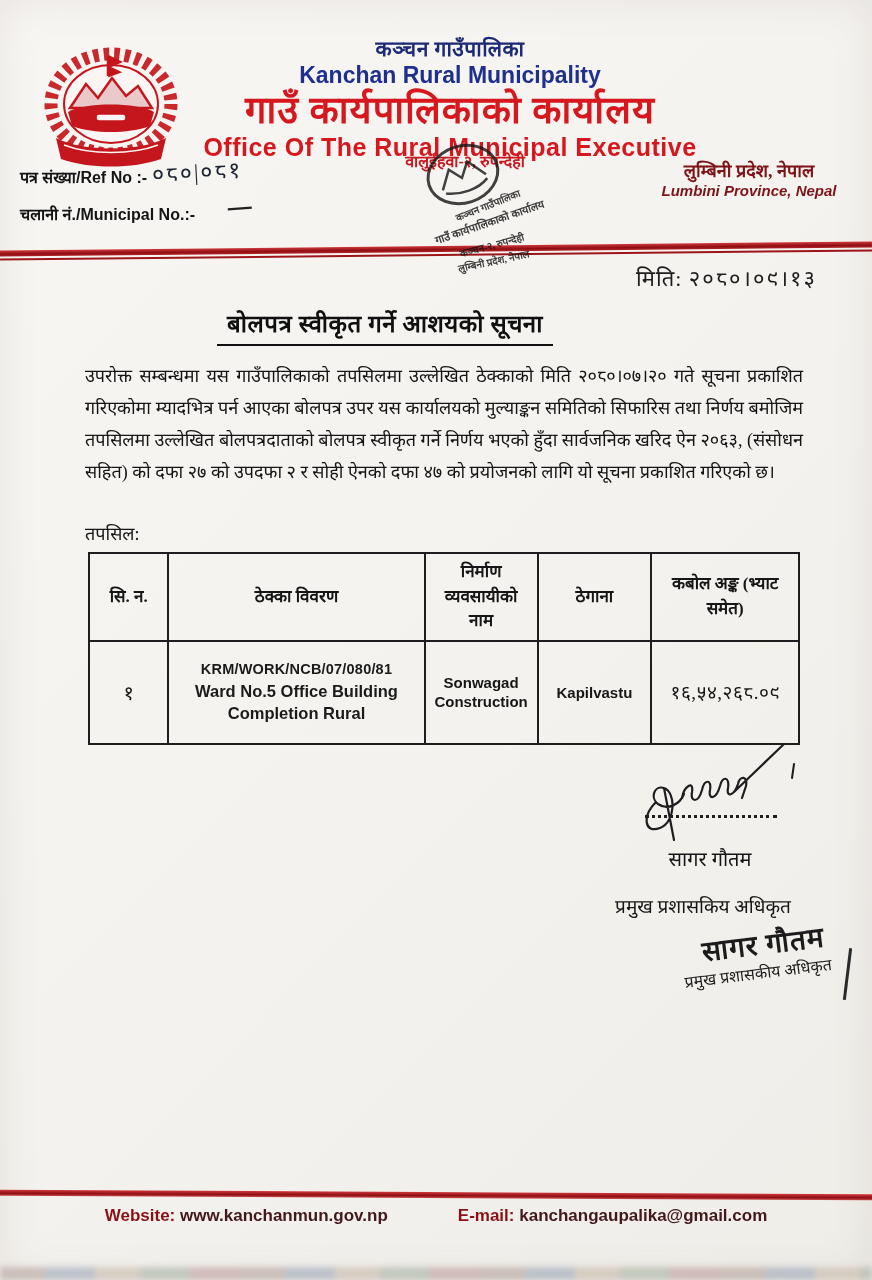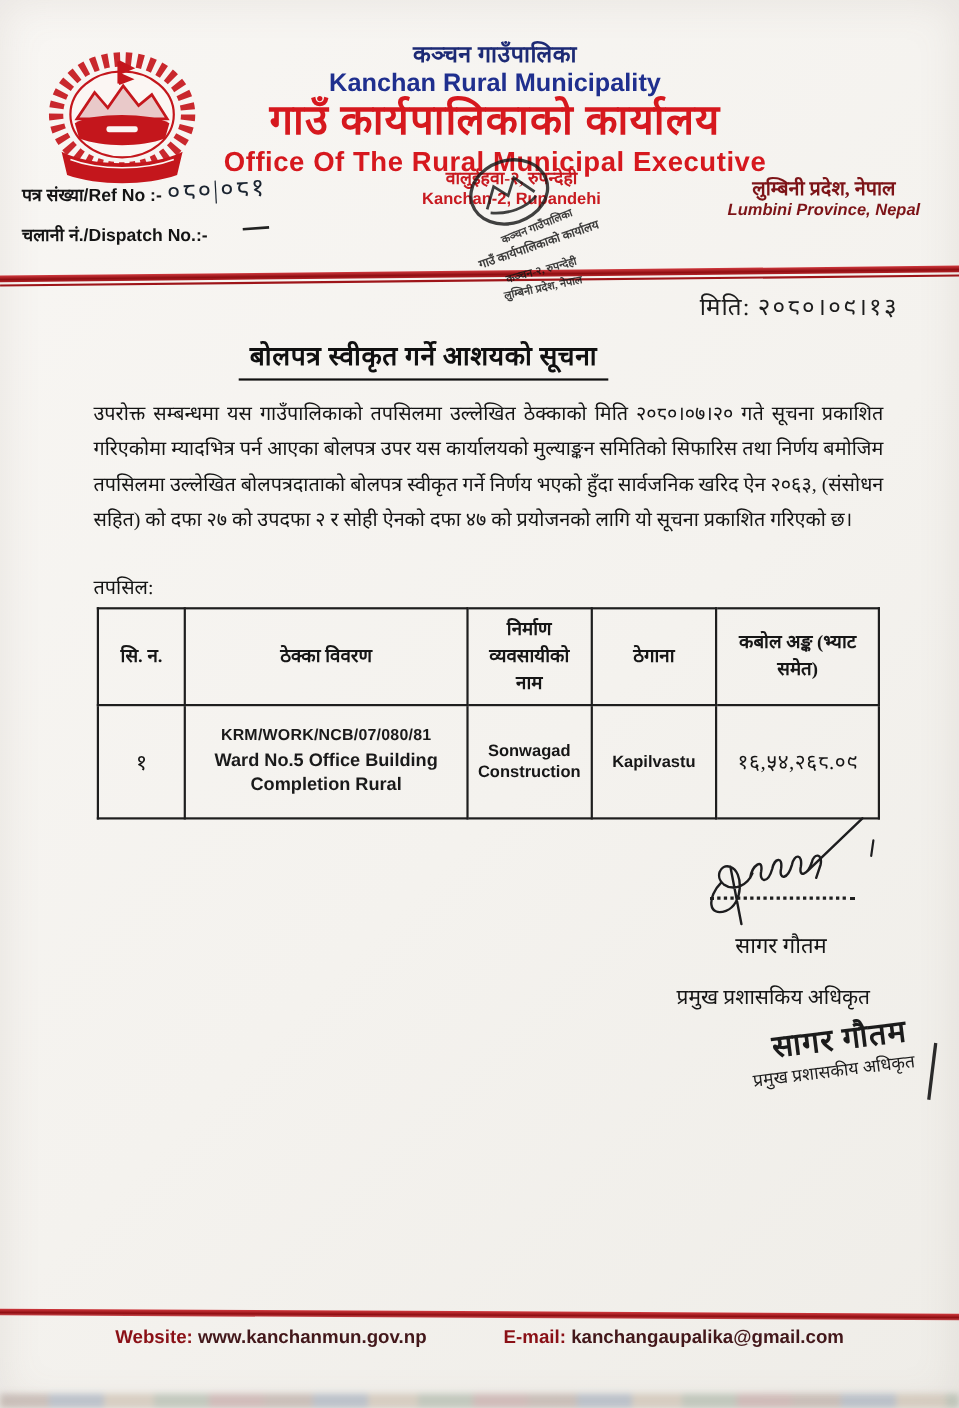--- a/index.html
+++ b/index.html
@@ -106,35 +106,34 @@
 
   <div class="head-center">
     <div class="np-muni">कञ्चन गाउँपालिका</div>
     <div class="en-muni">Kanchan Rural Municipality</div>
     <div class="np-office">गाउँ कार्यपालिकाको कार्यालय</div>
     <div class="en-office">Office Of The Rural Municipal Executive</div>
   </div>
 
   <div class="addr-center">
     <div class="addr-np">वालुईहवा-२, रुपन्देही</div>
-    <div class="addr-en">Kanchan-2, Rupandehi</div>
   </div>
 
   <div class="province">
     <div class="prov-np">लुम्बिनी प्रदेश, नेपाल</div>
     <div class="prov-en">Lumbini Province, Nepal</div>
   </div>
 
   <div class="refblock">
     <div class="refrow">
       <span class="reflabel">पत्र संख्या/Ref No :-</span>
       <span class="refvalue">०८०|०८१</span>
     </div>
     <div class="refrow">
-      <span class="reflabel">चलानी नं./Dispatch No.:-</span>
+      <span class="reflabel">चलानी नं./Municipal No.:-</span>
       <span class="dispvalue">—</span>
     </div>
   </div>
 
   <div class="ink-stamp">
     <div class="ink-ring">
       <svg width="56" height="38" viewBox="0 0 56 38">
         <path d="M4,28 L16,10 L26,22 L36,8 L50,26 M6,32 C20,38 38,38 50,30" stroke="#191919" stroke-width="2.5" fill="none"></path>
       </svg>
     </div>

